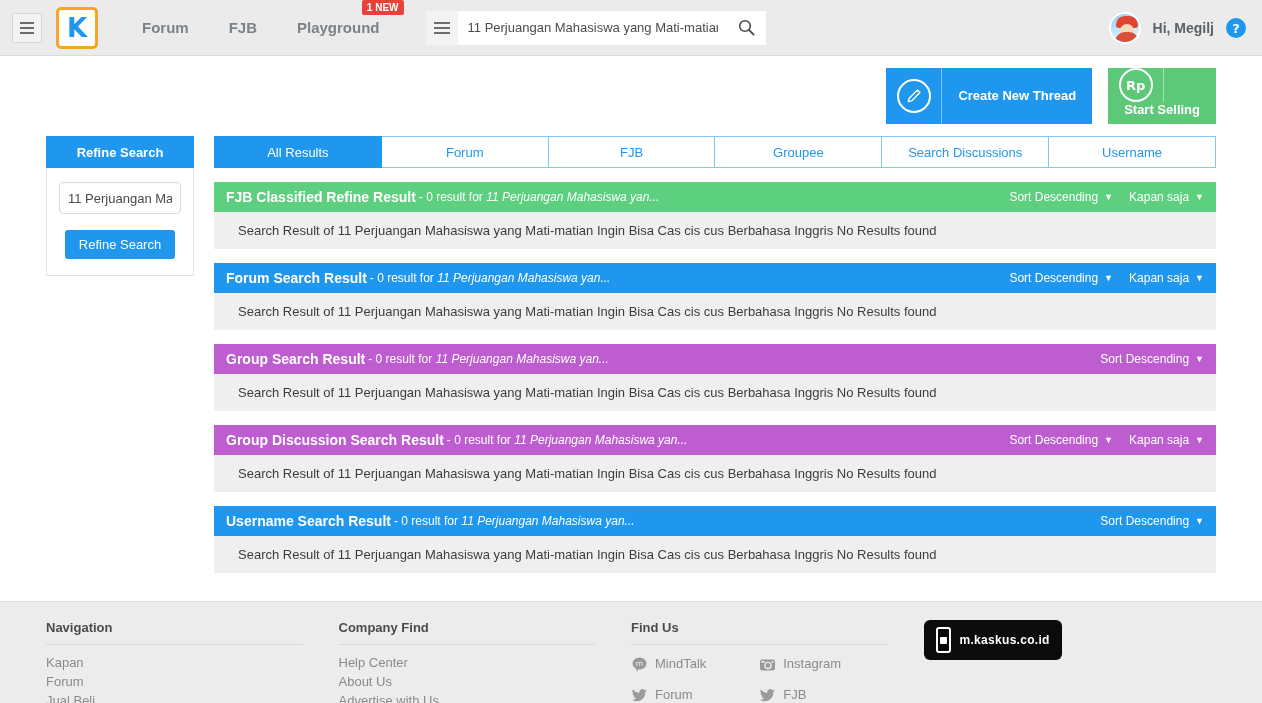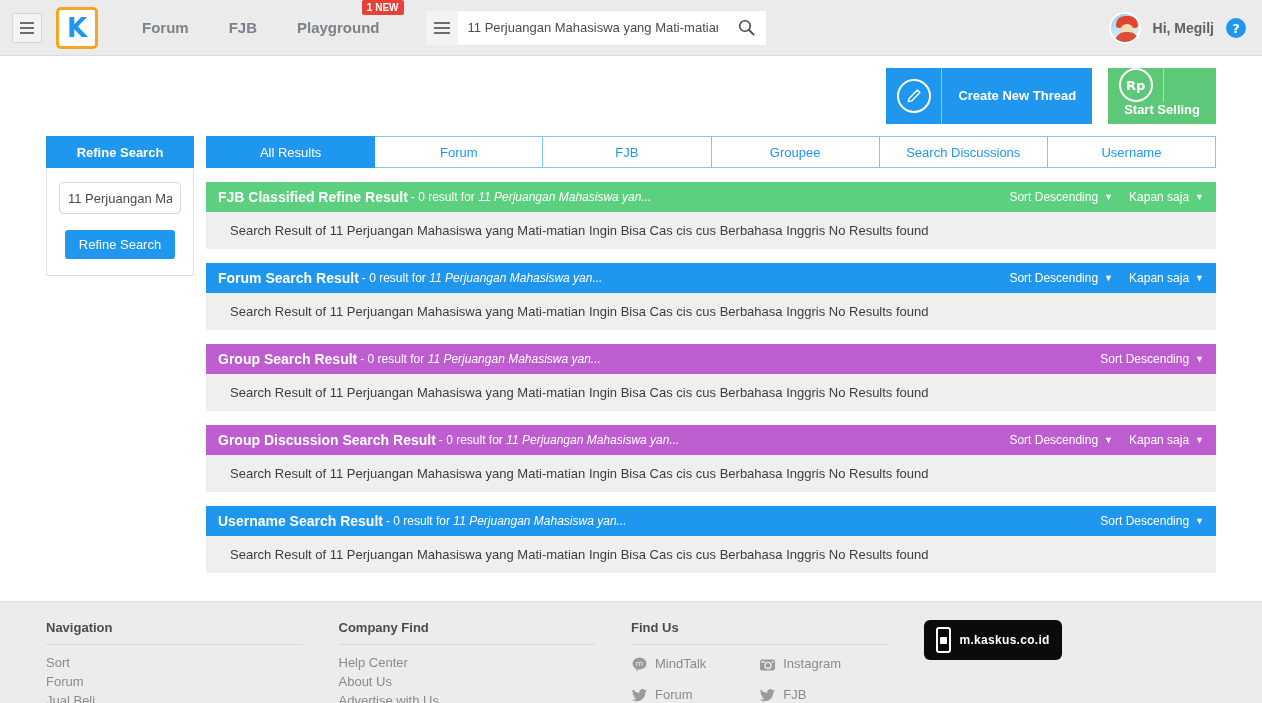--- a/index.html
+++ b/index.html
@@ -136,21 +136,21 @@
   .abtn.green { background:#5cc878;flex-direction:column; }
   .circ {
     width:34px; height:34px; border-radius:50%;
     border:2px solid #fff; display:flex; align-items:center; justify-content:center;
     color:#fff; font-size:13px; font-weight:bold;
     font-family:"DejaVu Sans", sans-serif;
   }
 
   
   .main {
-    display:flex; padding: 0 46px; gap: 12px;
+    display:flex; padding: 0 46px; gap: 20px;
     background:#fff;
   }
   .sidebar { width: 148px; flex: 0 0 148px; }
   .refine-head {
     background:#1f97ef; color:#fff; font-weight:bold; font-size:13px;
     height:32px; display:flex; align-items:center; justify-content:center;
     cursor:pointer;
   }
   .refine-body {
     border:1px solid #e2e2e2; border-top:none;
@@ -426,21 +426,21 @@
       <div class="resbody">Search Result of 11 Perjuangan Mahasiswa yang Mati-matian Ingin Bisa Cas cis cus Berbahasa Inggris No Results found</div>
     </div>
 
   </div>
 </div>
 
 <div class="footer">
 
   <div class="fcol">
     <h4>Navigation</h4>
-    <span class="flink">Sort</span>
+    <span class="flink">Kapan</span>
     <span class="flink">Forum</span>
     <span class="flink">Jual Beli</span>
 
   </div>
 
   <div class="fcol">
     <h4>Company Find</h4>
     <span class="flink">Help Center</span>
     <span class="flink">About Us</span>
     <span class="flink">Advertise with Us</span>

